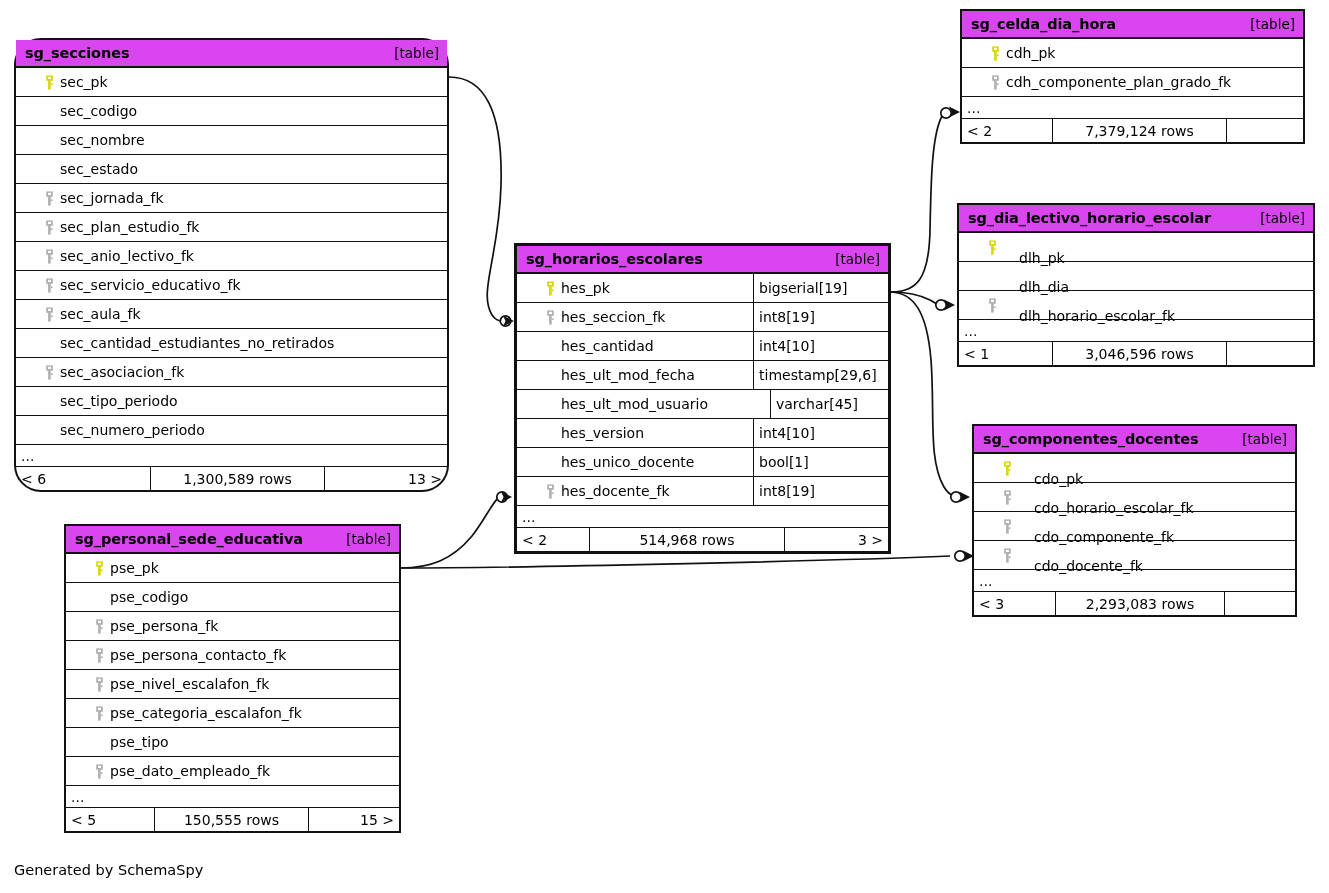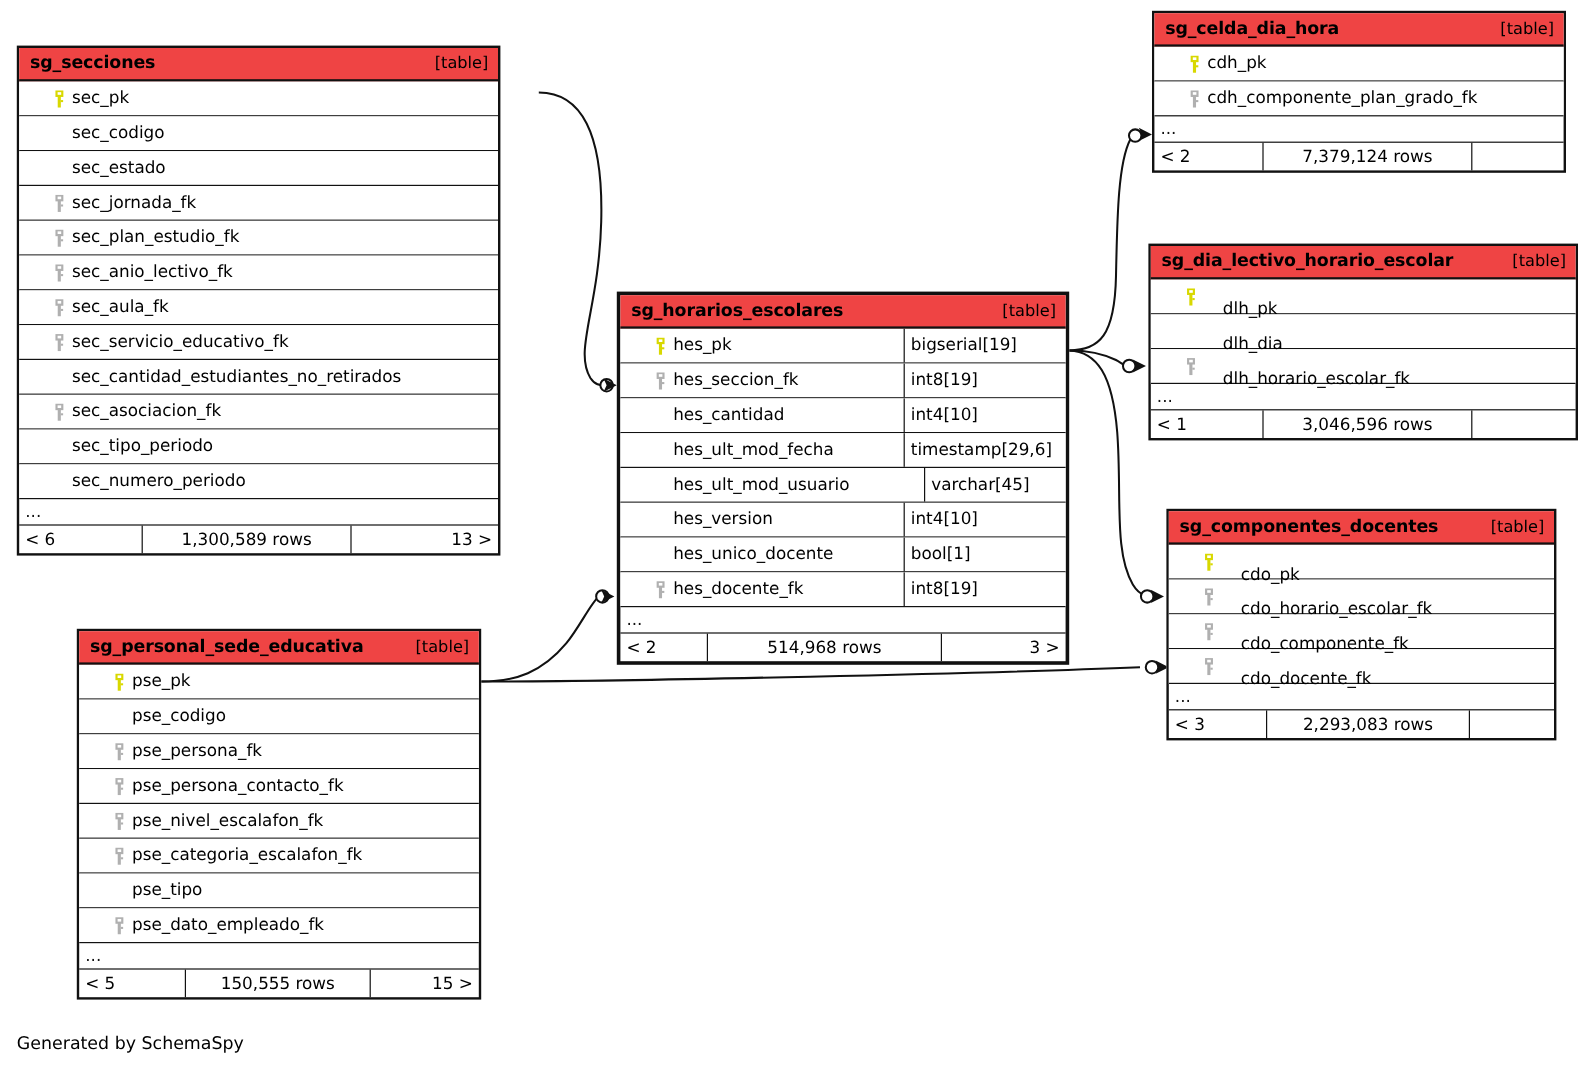--- a/index.html
+++ b/index.html
@@ -34,21 +34,21 @@
     position: absolute;
     background: #ffffff;
     border: 2px solid #111111;
     box-sizing: border-box;
     z-index: 3;
   }
   .table-box.focus {
     border-width: 3px;
   }
   .tbl-header {
-    background: #ef4444;
+    background: #d946ef;
     border-bottom: 2px solid #111111;
     height: 28px;
     display: flex;
     align-items: center;
     justify-content: space-between;
     padding: 0 8px 0 9px;
     box-sizing: border-box;
   }
   .tbl-title {
     font-weight: bold;
@@ -175,21 +175,21 @@
       <polygon points="514,321 503,315.5 505.5,321 503,326.5"></polygon>
       <polygon points="960,112 949,106.5 951.5,112 949,117.5"></polygon>
       <polygon points="955,305 944,299.5 946.5,305 944,310.5"></polygon>
       <polygon points="970,497 959,491.5 961.5,497 959,502.5"></polygon>
       <polygon points="512,497 501,491.5 503.5,497 501,502.5"></polygon>
       <polygon points="974,556 963,550.5 965.5,556 963,561.5"></polygon>
     </g>
   </svg>
 
   <div id="tables-layer">
-      <div class="table-box" style="left: 14px; top: 38px; width: 403px;">
+      <div class="table-box" style="left: 14px; top: 38px; width: 435px; border-radius: 27px;">
         <div class="tbl-header">
           <span class="tbl-title">sg_secciones</span>
           <span class="tbl-kind">[table]</span>
         </div>
         <div class="col-row">
           <span class="col-name-cell">
             <span class="keyslot">
               <svg class="keyicon" width="11" height="15" viewBox="0 0 11 15" aria-hidden="true">
                 <rect x="2.2" y="0.4" width="6.6" height="5.4" fill="#d8d800"></rect>
                 <rect x="4.0" y="1.8" width="3.0" height="2.2" fill="#ffffff"></rect>
@@ -202,20 +202,26 @@
         </div>
         <div class="col-row">
           <span class="col-name-cell">
             <span class="keyslot"></span>
             <span class="col-label">sec_codigo</span>
           </span>
         </div>
         <div class="col-row">
           <span class="col-name-cell">
             <span class="keyslot"></span>
+            <span class="col-label">sec_nombre</span>
+          </span>
+        </div>
+        <div class="col-row">
+          <span class="col-name-cell">
+            <span class="keyslot"></span>
             <span class="col-label">sec_estado</span>
           </span>
         </div>
         <div class="col-row">
           <span class="col-name-cell">
             <span class="keyslot">
               <svg class="keyicon" width="11" height="15" viewBox="0 0 11 15" aria-hidden="true">
                 <rect x="2.2" y="0.4" width="6.6" height="5.4" fill="#b0b0b0"></rect>
                 <rect x="4.0" y="1.8" width="3.0" height="2.2" fill="#ffffff"></rect>
                 <rect x="4.1" y="5.2" width="2.6" height="9.4" fill="#b0b0b0"></rect>
@@ -254,34 +260,34 @@
         <div class="col-row">
           <span class="col-name-cell">
             <span class="keyslot">
               <svg class="keyicon" width="11" height="15" viewBox="0 0 11 15" aria-hidden="true">
                 <rect x="2.2" y="0.4" width="6.6" height="5.4" fill="#b0b0b0"></rect>
                 <rect x="4.0" y="1.8" width="3.0" height="2.2" fill="#ffffff"></rect>
                 <rect x="4.1" y="5.2" width="2.6" height="9.4" fill="#b0b0b0"></rect>
                 <rect x="6.6" y="8.4" width="2.0" height="1.7" fill="#b0b0b0"></rect>
               </svg>
             </span>
+            <span class="col-label">sec_servicio_educativo_fk</span>
+          </span>
+        </div>
+        <div class="col-row">
+          <span class="col-name-cell">
+            <span class="keyslot">
+              <svg class="keyicon" width="11" height="15" viewBox="0 0 11 15" aria-hidden="true">
+                <rect x="2.2" y="0.4" width="6.6" height="5.4" fill="#b0b0b0"></rect>
+                <rect x="4.0" y="1.8" width="3.0" height="2.2" fill="#ffffff"></rect>
+                <rect x="4.1" y="5.2" width="2.6" height="9.4" fill="#b0b0b0"></rect>
+                <rect x="6.6" y="8.4" width="2.0" height="1.7" fill="#b0b0b0"></rect>
+              </svg>
+            </span>
             <span class="col-label">sec_aula_fk</span>
-          </span>
-        </div>
-        <div class="col-row">
-          <span class="col-name-cell">
-            <span class="keyslot">
-              <svg class="keyicon" width="11" height="15" viewBox="0 0 11 15" aria-hidden="true">
-                <rect x="2.2" y="0.4" width="6.6" height="5.4" fill="#b0b0b0"></rect>
-                <rect x="4.0" y="1.8" width="3.0" height="2.2" fill="#ffffff"></rect>
-                <rect x="4.1" y="5.2" width="2.6" height="9.4" fill="#b0b0b0"></rect>
-                <rect x="6.6" y="8.4" width="2.0" height="1.7" fill="#b0b0b0"></rect>
-              </svg>
-            </span>
-            <span class="col-label">sec_servicio_educativo_fk</span>
           </span>
         </div>
         <div class="col-row">
           <span class="col-name-cell">
             <span class="keyslot"></span>
             <span class="col-label">sec_cantidad_estudiantes_no_retirados</span>
           </span>
         </div>
         <div class="col-row">
           <span class="col-name-cell">

